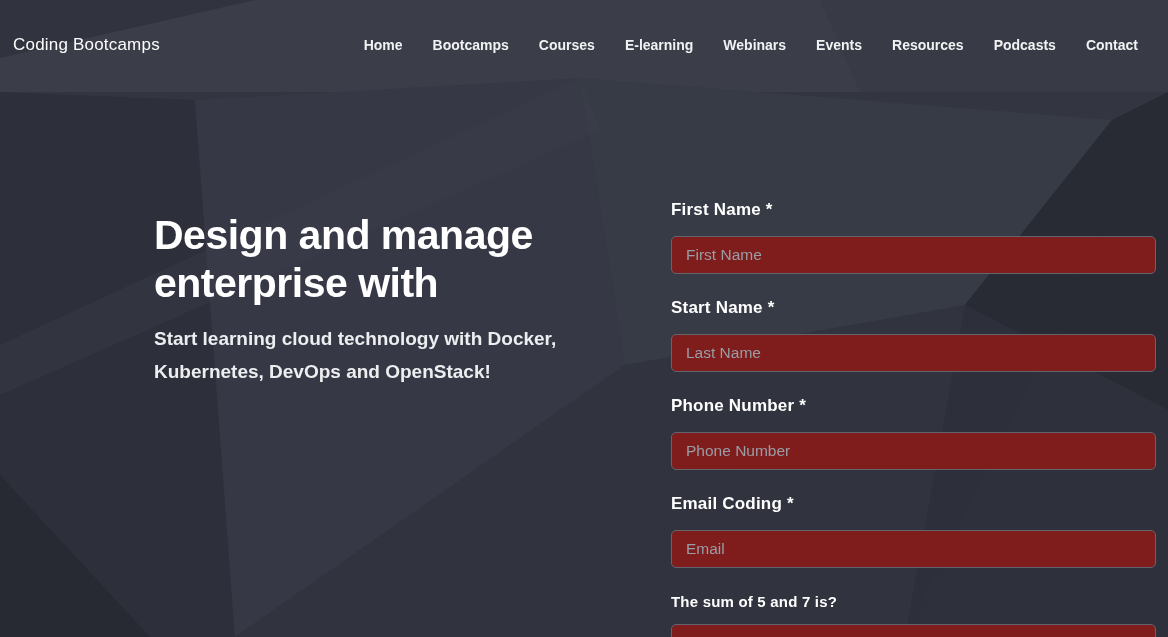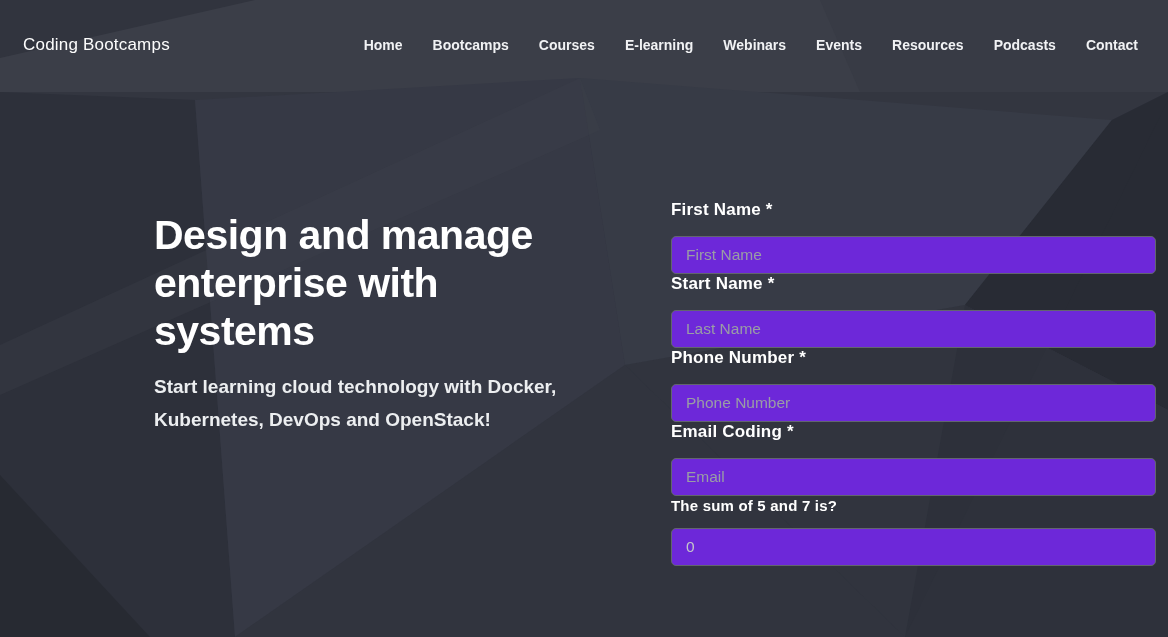--- a/index.html
+++ b/index.html
@@ -13,21 +13,21 @@
   
   .poly-bg {
     position: absolute; inset: 0; width: 1168px; height: 637px;
     z-index: 0; display: block;
   }
   
   .header {
     position: absolute; top: 0; left: 0; right: 0; height: 90px;
     z-index: 2;
     display: flex; align-items: center; justify-content: space-between;
-    padding: 0 30px 0 23px;
+    padding: 0 30px 0 13px;
   }
   .logo {
     color: #fdfdfd; font-size: 17px; font-weight: 400;
     letter-spacing: 0.2px; cursor: pointer;
   }
   .nav { display: flex; align-items: center; gap: 30px; justify-content: flex-end; }
   .nav-item {
     color: #f1f2f4; font-size: 14px; font-weight: 700;
     cursor: pointer; white-space: nowrap;
   }
@@ -42,29 +42,29 @@
   .hero-heading span { display: block; }
   .hero-subtitle {
     margin-top: 15px; color: #eceef0; font-size: 19px;
     line-height: 33px; font-weight: 700;
   }
   .hero-subtitle span { display: block; }
   
   .lead-form {
     position: absolute; left: 671px; top: 200px; width: 485px; z-index: 2;
   }
-  .form-group { }
+  .form-group { margin-bottom: 24px; }
   .form-label {
     display: block; color: #ffffff; font-size: 17px; font-weight: 700;
     line-height: 20px; margin-bottom: 16px; letter-spacing: 0.2px;
   }
   .form-label.small { font-size: 15px; margin-bottom: 12px; }
   .form-input {
     width: 100%; height: 38px;
-    background: #6d28d9;
+    background: #7f1d1d;
     border: 1px solid #62656e;
     border-radius: 5px;
     color: #c3c5ca;
     font-family: "Liberation Sans", sans-serif;
     font-size: 15.5px;
     padding: 0 14px;
     outline: none;
   }
   .form-input::placeholder { color: #9a9da5; opacity: 1; }
 </style>
@@ -99,21 +99,20 @@
     <div class="nav-item">Resources</div>
     <div class="nav-item">Podcasts</div>
     <div class="nav-item">Contact</div>
   </div>
 </div>
 
 <div class="hero">
   <h1 class="hero-heading">
     <span>Design and manage</span>
     <span>enterprise with</span>
-    <span>systems</span>
   </h1>
   <div class="hero-subtitle">
     <span>Start learning cloud technology with Docker,</span>
     <span>Kubernetes, DevOps and OpenStack!</span>
   </div>
 </div>
 
 <form class="lead-form">
   <div class="form-group">
     <label class="form-label">First Name *</label>

